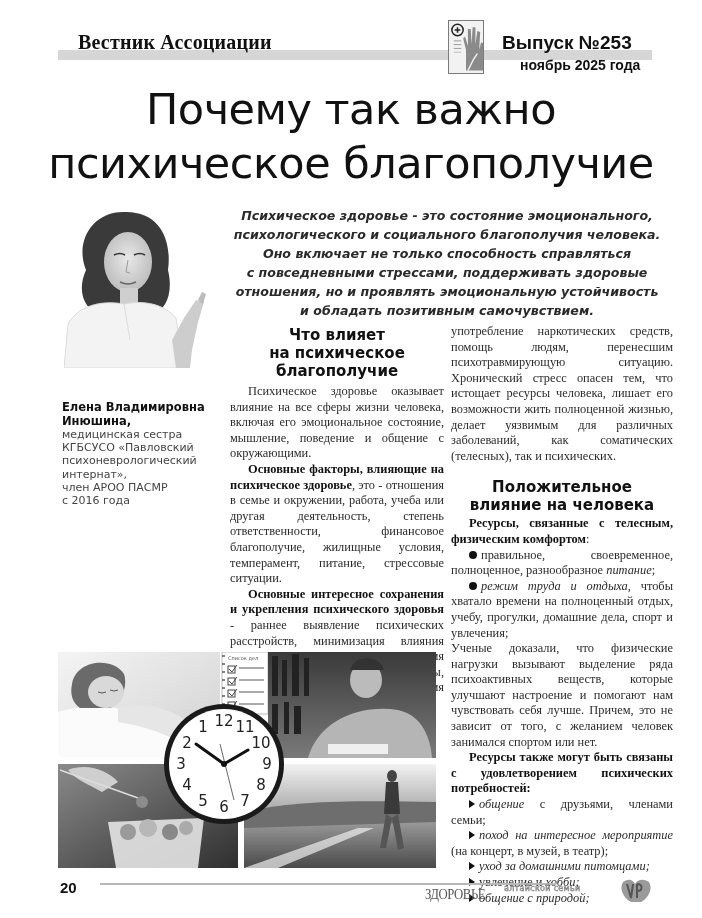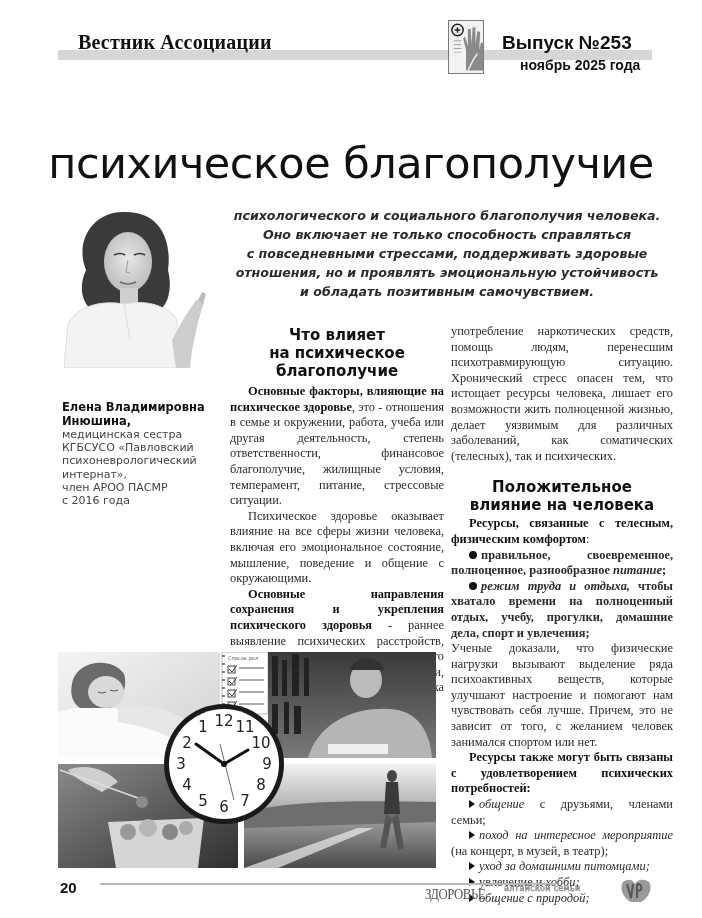--- a/index.html
+++ b/index.html
@@ -34,21 +34,21 @@
     .col p { text-indent: 18px; }
     .col p.noindent { text-indent: 0; }
     .col b { color: #111; }
     .col-mid { left: 230px; top: 326px; width: 214px; }
     .col-right { left: 451px; top: 324px; width: 222px; }
 
     .sub-head { font-family: "DejaVu Sans", sans-serif; font-weight: bold; font-size: 15px; line-height: 18px; text-align: center; color: #111; text-indent: 0 !important; }
     .col-mid .sub-head { margin-bottom: 4px; }
     .col-right .sub-head { margin-top: 14px; margin-bottom: 2px; }
 
-    .bullet { text-indent: 18px; font-weight: bold; }
+    .bullet { text-indent: 18px; }
     .bullet .dot { display: inline-block; width: 8px; height: 8px; border-radius: 50%; background: #111; margin-right: 4px; vertical-align: 0px; }
     .arrow { text-indent: 18px; }
     .arrow .tri { display: inline-block; width: 0; height: 0; border-top: 4px solid transparent; border-bottom: 4px solid transparent; border-left: 6px solid #111; margin-right: 4px; vertical-align: 0px; }
     .ital { font-style: italic; }
 
     
     .collage { position: absolute; left: 58px; top: 652px; width: 378px; height: 216px; }
     .collage svg { width: 100%; height: 100%; display: block; }
 
     
@@ -74,21 +74,21 @@
     <rect x="5" y="20" width="8" height="1" fill="#999"></rect>
     <rect x="5" y="24" width="8" height="1" fill="#999"></rect>
     <rect x="5" y="28" width="8" height="1" fill="#999"></rect>
     <rect x="5" y="32" width="8" height="1" fill="#bbb"></rect>
   </svg>
 </div>
 <div class="hdr-issue">Выпуск №253</div>
 <div class="hdr-date">ноябрь 2025 года</div>
 
 <h1 class="title">
-  <br>
+  <span>Почему так важно</span><br>
   <span>психическое благополучие</span>
 </h1>
 
 <div class="author-photo">
   <svg viewBox="0 0 160 168">
     <defs>
       <radialGradient id="face" cx="50%" cy="45%" r="55%">
         <stop offset="0%" stop-color="#e8e8e8"></stop>
         <stop offset="100%" stop-color="#bdbdbd"></stop>
       </radialGradient>
@@ -106,20 +106,21 @@
 
     <path d="M0 168 L4 124 C14 106 36 100 60 104 C80 100 100 104 112 118 L120 168 Z" fill="#f3f3f3" stroke="#dcdcdc"></path>
     <path d="M60 104 L66 140" stroke="#ddd" stroke-width="1"></path>
 
     <path d="M112 168 L108 140 L120 118 L132 100 L140 102 L134 122 L128 150 L126 168 Z" fill="#cdcdcd"></path>
     <path d="M134 100 l4 -8 l4 2 l-3 10" fill="#bcbcbc"></path>
   </svg>
 </div>
 
 <div class="lead">
+  <div>Психическое здоровье - это состояние эмоционального,</div>
   <div>психологического и социального благополучия человека.</div>
   <div>Оно включает не только способность справляться</div>
   <div>с повседневными стрессами, поддерживать здоровые</div>
   <div>отношения, но и проявлять эмоциональную устойчивость</div>
   <div>и обладать позитивным самочувствием.</div>
 </div>
 
 <div class="author">
   <div class="author-name">Елена Владимировна</div>
   <div class="author-name">Инюшина,</div>
@@ -130,23 +131,23 @@
   <div class="author-info">член АРОО ПАСМР</div>
   <div class="author-info">с 2016 года</div>
 </div>
 
 <div class="col col-mid">
   <div class="sub-head">
     <span>Что влияет</span><br>
     <span>на психическое</span><br>
     <span>благополучие</span>
   </div>
+  <p>Психическое здоровье оказывает влияние на все сферы жизни человека, включая его эмоциональное состояние, мышление, поведение и общение с окружающими.</p>
   <p><b>Основные факторы, влияющие на психическое здоровье</b><span>, это - отношения в семье и окружении, работа, учеба или другая деятельность, степень ответственности, финансовое благополучие, жилищные условия, темперамент, питание, стрессовые ситуации.</span></p>
-  <p>Психическое здоровье оказывает влияние на все сферы жизни человека, включая его эмоциональное состояние, мышление, поведение и общение с окружающими.</p>
-  <p><b>Основные направления сохранения и укрепления психического здоровья</b><span> - раннее выявление психических расстройств, минимизация влияния хронического стресса, оптимизация условий жизни, работы, учебы, профилактика злоупотребления алкоголя и</span></p>
+  <p><b>Основные интересное сохранения и укрепления психического здоровья</b><span> - раннее выявление психических расстройств, минимизация влияния хронического стресса, оптимизация условий жизни, работы, учебы, профилактика злоупотребления алкоголя и</span></p>
 </div>
 
 <div class="col col-right">
   <p class="noindent">употребление наркотических средств, помощь людям, перенесшим психотравмирующую ситуацию. Хронический стресс опасен тем, что истощает ресурсы человека, лишает его возможности жить полноценной жизнью, делает уязвимым для различных заболеваний, как соматических (телесных), так и психических.</p>
   <div class="sub-head">
     <span>Положительное</span><br>
     <span>влияние на человека</span>
   </div>
   <p><b>Ресурсы, связанные с телесным, физическим комфортом</b><span>:</span></p>
 

